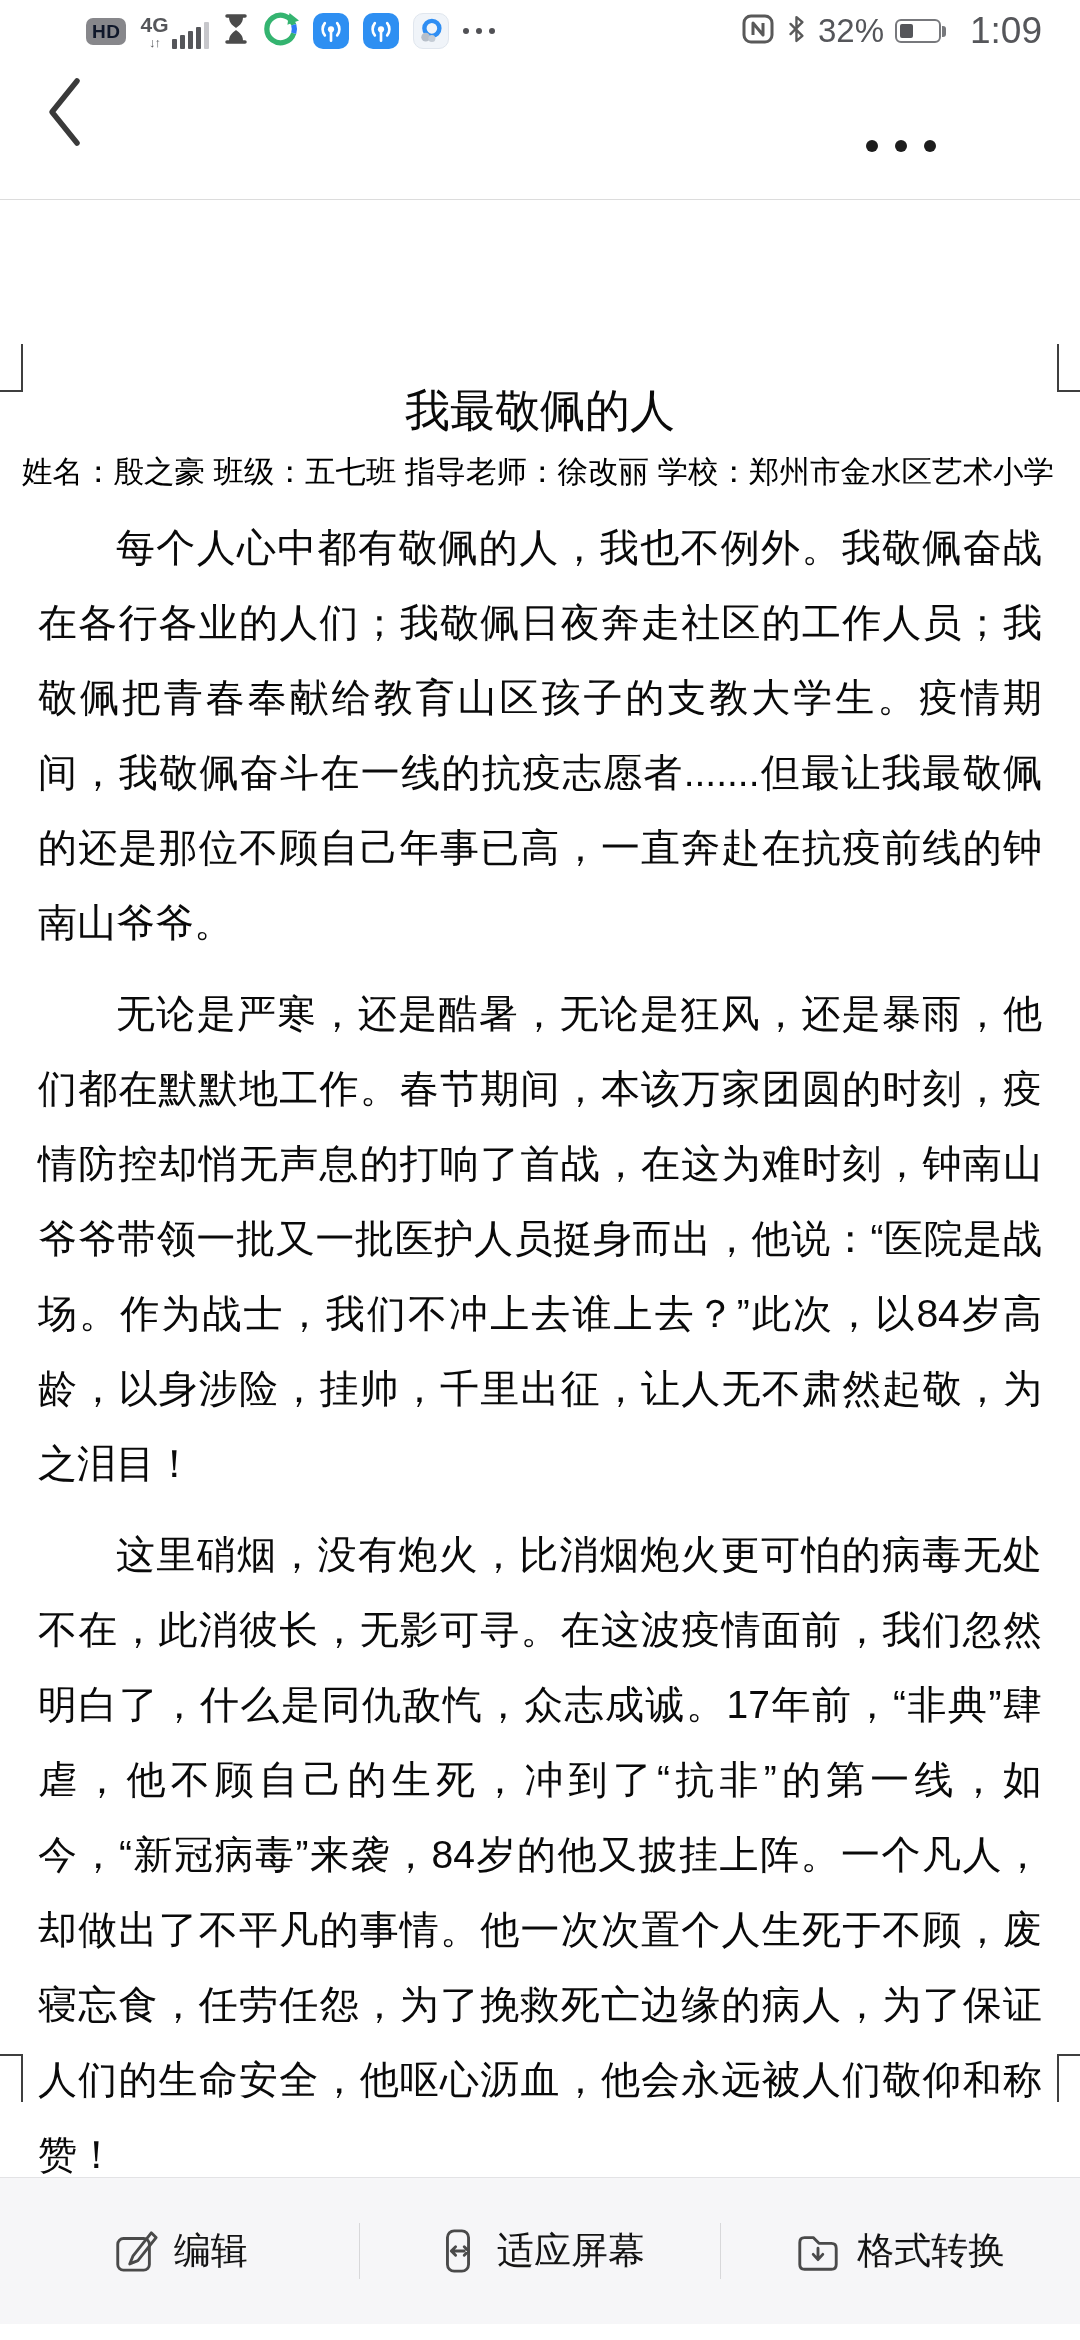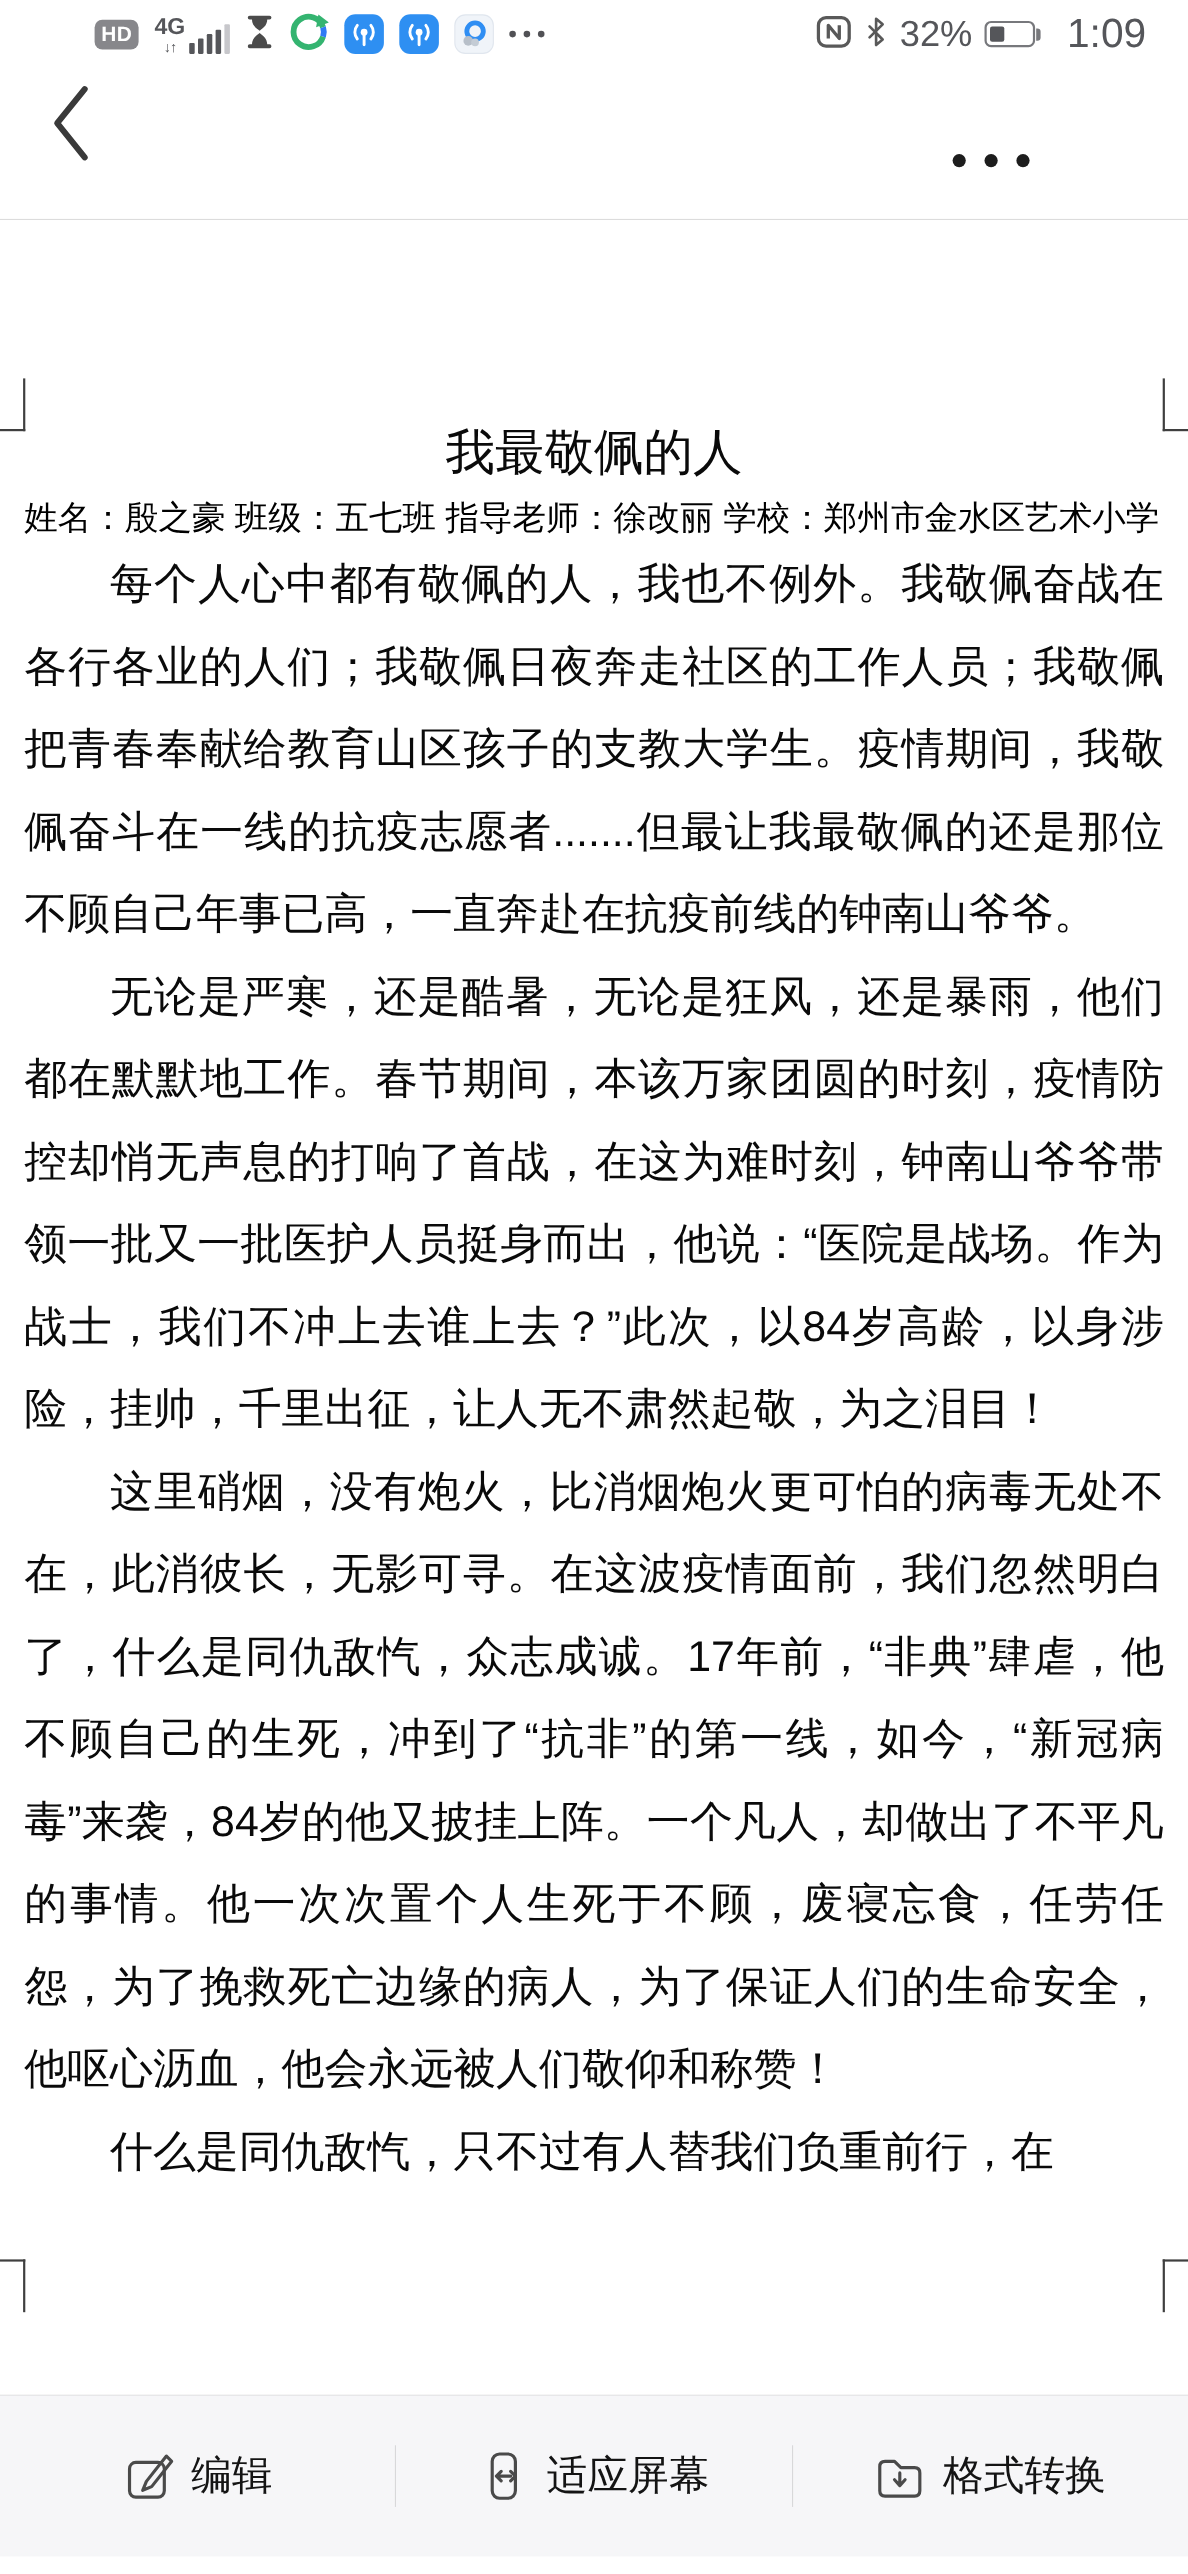--- a/index.html
+++ b/index.html
@@ -10,21 +10,21 @@
   }
 
   
   .status-bar {
     position:absolute; top:0; left:0; right:0; height:56px;
     display:flex; align-items:center; padding:6px 38px 0 86px; color:#55565a;
   }
   .sb-left { display:flex; align-items:center; gap:14px; flex:1; }
   .sb-right { display:flex; align-items:center; gap:11px; }
   .hd-badge {
-    background:#87878b; color:#ffffff; font-weight:bold; font-size:19px;
+    background:#87878b; color:#0f172a; font-weight:bold; font-size:19px;
     border-radius:7px; padding:4px 6px; line-height:1; letter-spacing:0.5px;
   }
   .net { display:flex; align-items:flex-end; gap:4px; }
   .net-col { display:flex; flex-direction:column; align-items:center; line-height:1; }
   .net-4g { font-size:21px; font-weight:bold; }
   .net-arrows { font-size:13px; margin-top:1px; letter-spacing:-1px; }
   .bars { display:flex; align-items:flex-end; gap:3px; }
   .bar { width:5px; background:#55565a; border-radius:1px; }
   .bar.light { background:#c7c7cb; }
   .bar.h1{height:10px} .bar.h2{height:14px} .bar.h3{height:18px} .bar.h4{height:22px} .bar.h5{height:27px}
@@ -57,21 +57,21 @@
   
   .doc-area { position:absolute; top:201px; left:0; right:0; bottom:147px; background:#fff; }
   .mark { position:absolute; background:#3f3f3f; }
   .doc-content { position:absolute; top:201px; left:22px; right:22px; }
   .doc-title {
     margin:180px 0 0; text-align:center; font-weight:400;
     font-size:45px; line-height:60px; color:#0a0a0a;
   }
   .byline { margin:8px 0 0; font-size:30.5px; line-height:45px; color:#000000; }
   .para {
-    margin:0; font-size:39px; line-height:75px; color:#0a0a0a;
+    margin:16px; font-size:39px; line-height:75px; color:#0a0a0a;
     text-align:justify; text-indent:2em;
   }
 
   
   .toolbar {
     position:absolute; left:0; right:0; bottom:16px; height:147px;
     background:#f6f6f8; border-top:1px solid #e3e3e5;
     display:flex; align-items:center;
   }
   .tb-btn {

